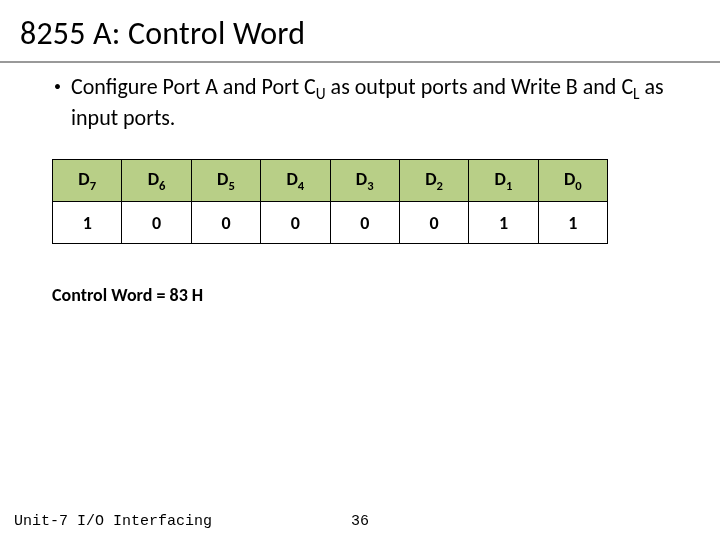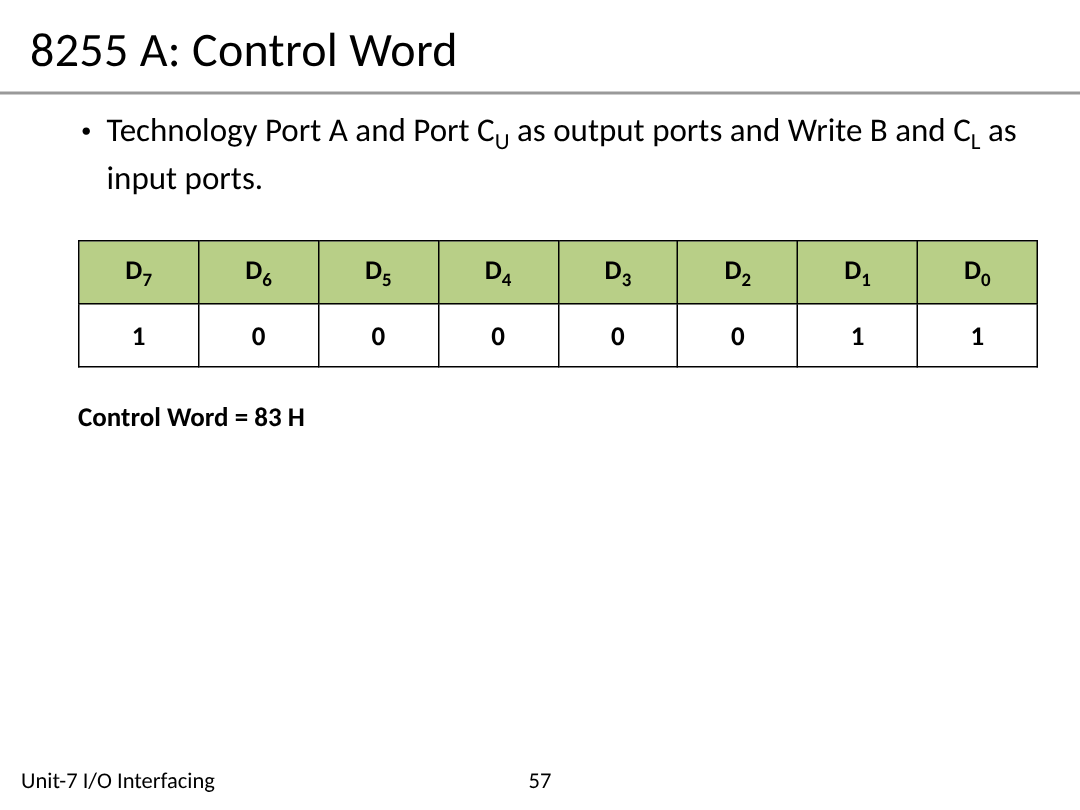--- a/index.html
+++ b/index.html
@@ -5,43 +5,43 @@
   * { box-sizing: border-box; margin: 0; padding: 0; }
   html, body { width: 720px; height: 540px; background: #fff; font-family: Calibri, "Segoe UI", Arial, sans-serif; color: #000; }
   .slide { position: relative; width: 720px; height: 540px; }
   .title { font-size: 32px; font-weight: 400; padding: 14px 20px 8px 20px; border-bottom: 2px solid #999; letter-spacing: 0.2px; }
   .content { padding: 10px 28px 0 28px; }
   .subhead { font-size: 24px; margin-top: 6px; margin-bottom: 10px; }
   .bullet-row { display: flex; align-items: flex-start; margin-left: 26px; margin-bottom: 14px; }
   .bullet-dot { font-size: 14px; line-height: 1.3; margin-right: 10px; margin-top: 5px; }
   .bullet-text { font-size: 22px; line-height: 1.3; }
   sub { font-size: 0.7em; vertical-align: sub; }
-  .tbl-wrap { margin: 26px 0 0 24px; width: 640px; }
+  .tbl-wrap { margin: 26px 0 0 24px; width: 556px; }
   table { border-collapse: collapse; width: 100%; }
   th, td { border: 1px solid #000; text-align: center; vertical-align: middle; height: 42px; font-size: 18px; font-weight: 700; }
   th { background: #b8cf87; }
   td { background: #fff; }
-  .result { margin: 22px 0 0 24px; font-size: 18px; font-weight: 700; }
-  .footer { position: absolute; bottom: 10px; left: 0; width: 720px; display: flex; align-items: flex-end; font-size: 15px; padding: 0 14px; color: #000; }
+  .result { margin: 40px 0 0 24px; font-size: 18px; font-weight: 700; }
+  .footer { position: absolute; bottom: 10px; left: 0; width: 720px; display: flex; align-items: flex-end; font-size: 15px; padding: 0 14px; color: #000; font-family: Liberation Mono, monospace; }
   .footer .unit { flex: 0 0 auto; }
   .footer .pageno { position: absolute; left: 50%; transform: translateX(-50%); }
   .footer .inst { margin-left: auto; }
 </style>
 </head>
 <body>
 <div class="slide">
 
 <h1 class="title">8255 A: Control Word</h1>
 
 <div class="content">
 
   <div class="bullet-row">
     <span class="bullet-dot">•</span>
     <span class="bullet-text">
-      <span>Technology Port A and Port C</span><sub>U</sub><span> as output ports and Write B and C</span><sub>L</sub><span> as input ports.</span>
+      <span>Configure Port A and Port C</span><sub>U</sub><span> as output ports and Write B and C</span><sub>L</sub><span> as input ports.</span>
     </span>
   </div>
 
   <div class="tbl-wrap">
     <table>
       <tbody>
             <tr>
         <th><span>D</span><sub>7</sub></th>
         <th><span>D</span><sub>6</sub></th>
         <th><span>D</span><sub>5</sub></th>
@@ -63,16 +63,16 @@
       </tr>
     </tbody>
         </table>
   </div>
 
   <div class="result">Control Word = 83 H</div>
 </div>
 
 <div class="footer">
   <span class="unit">Unit-7 I/O Interfacing</span>
-  <span class="pageno">57</span>
+  <span class="pageno">36</span>
 </div>
 
 </div>
 
 </body></html>

